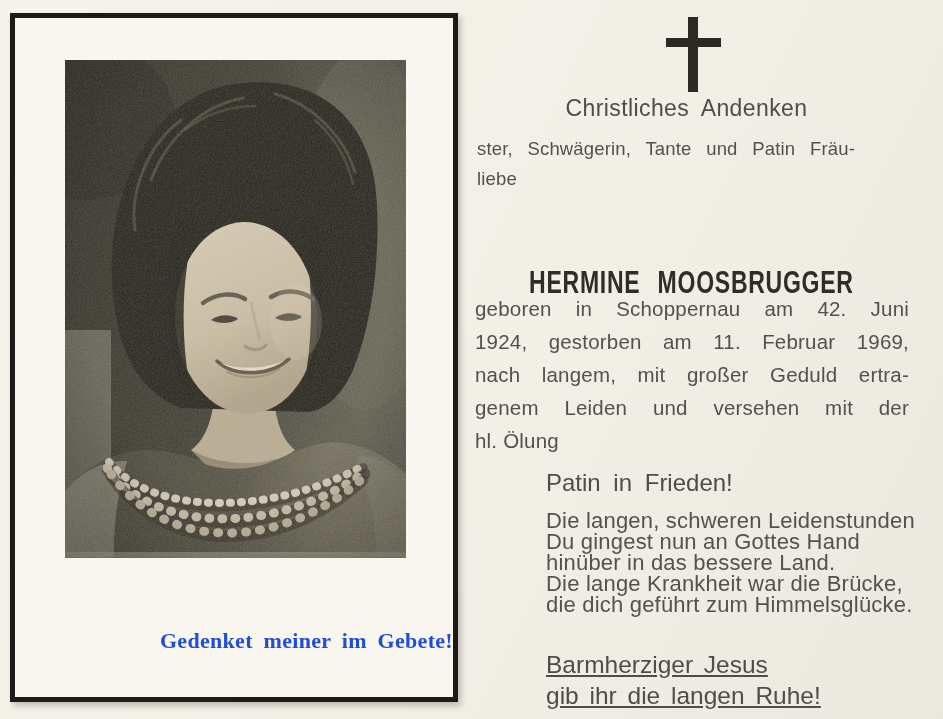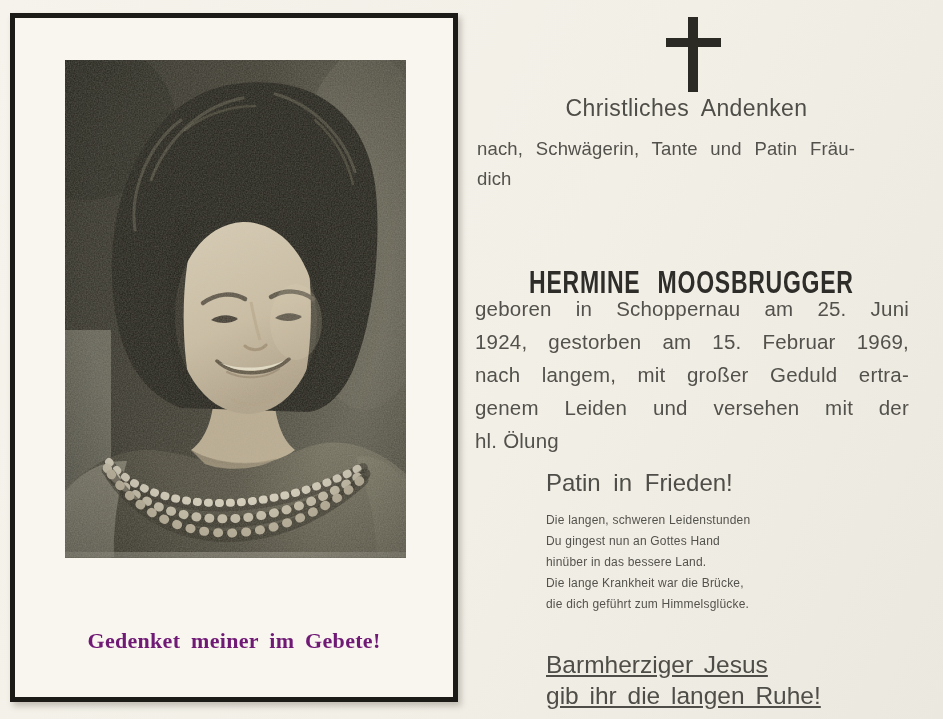--- a/index.html
+++ b/index.html
@@ -9,42 +9,42 @@
     font-family:"Liberation Sans",sans-serif;
   }
   
   .photo-card{
     position:absolute;left:10px;top:13px;width:448px;height:689px;
     box-sizing:border-box;border:5px solid #1c1b17;background:#f8f6ef;
     box-shadow:3px 4px 6px rgba(90,84,70,.32);
   }
   .portrait{position:absolute;left:50px;top:42px;width:341px;height:498px;display:block;}
   .caption{
-    position:absolute;left:0;right:0;top:610px;text-align:center;
+    position:absolute;left:0;right:0;top:610px;text-align:right;
     font-family:"Liberation Serif",serif;font-weight:700;font-size:22px;
-    color:#701a75;letter-spacing:.3px;word-spacing:5px;
+    color:#1d4ed8;letter-spacing:.3px;word-spacing:5px;
   }
   
   .text-panel{position:absolute;left:450px;top:0;width:473px;height:566px;color:#52514b;}
   .cross{position:absolute;left:215px;top:16px;width:58px;height:78px;}
   .title{
     position:absolute;left:0;width:100%;top:95px;text-align:center;
     font-size:23px;letter-spacing:.4px;word-spacing:6px;color:#4e4d47;
   }
   .dedication{position:absolute;left:27px;top:134px;width:378px;font-size:18.5px;line-height:30px;letter-spacing:.15px;}
   .jline{text-align:justify;text-align-last:justify;text-justify:inter-word;}
   .jline.last{text-align:justify;text-align-last:left;}
   .name{position:absolute;left:10px;top:238px;width:462px;text-align:center;line-height:36px;margin-top:26px;}
   .name-inner{
     display:inline-block;transform:scaleX(.72);transform-origin:50% 50%;
     font-weight:700;font-size:32px;color:#2e2d29;letter-spacing:1px;word-spacing:14px;white-space:nowrap;
   }
   .life{position:absolute;left:25px;top:292px;width:434px;font-size:20.5px;line-height:33px;letter-spacing:.2px;}
   .rip{position:absolute;left:96px;top:469px;font-size:24px;word-spacing:6px;color:#4e4d47;}
-  .poem{position:absolute;left:96px;top:510px;width:330px;font-size:12px;line-height:21px;letter-spacing:.2px;color:#53524c;}
+  .poem{position:absolute;left:96px;top:510px;width:330px;font-size:22px;line-height:21px;letter-spacing:.2px;color:#53524c;}
   .poem .pline{white-space:nowrap;}
   .closing{position:absolute;left:96px;top:649px;font-size:24.5px;line-height:31px;word-spacing:4px;color:#4e4d47;}
   .closing .cline{white-space:nowrap;text-decoration:underline;}
 </style>
 </head>
 <body>
 
 <div class="scan">
 
   <div class="photo-card">
@@ -131,31 +131,31 @@
   <div class="text-panel">
 
     <svg class="cross" viewBox="0 0 58 78">
       <rect x="23" y="1" width="10" height="75" fill="#2b2a25"></rect>
       <rect x="1" y="22" width="55" height="9" fill="#2b2a25"></rect>
     </svg>
 
     <div class="title">Christliches Andenken</div>
 
     <div class="dedication">
-      <div class="jline">nach, Schwägerin, Tante und Patin Fräu-</div>
-      <div class="jline last">dich</div>
+      <div class="jline">ster, Schwägerin, Tante und Patin Fräu-</div>
+      <div class="jline last">liebe</div>
     </div>
 
     <div class="name">
       <span class="name-inner">HERMINE MOOSBRUGGER</span>
     </div>
 
     <div class="life">
-      <div class="jline">geboren in Schoppernau am 25. Juni</div>
-      <div class="jline">1924, gestorben am 15. Februar 1969,</div>
+      <div class="jline">geboren in Schoppernau am 42. Juni</div>
+      <div class="jline">1924, gestorben am 11. Februar 1969,</div>
       <div class="jline">nach langem, mit großer Geduld ertra-</div>
       <div class="jline">genem Leiden und versehen mit der</div>
       <div class="jline last">hl. Ölung</div>
     </div>
 
     <div class="rip">Patin in Frieden!</div>
 
     <div class="poem">
       <div class="pline">Die langen, schweren Leidenstunden</div>
       <div class="pline">Du gingest nun an Gottes Hand</div>

